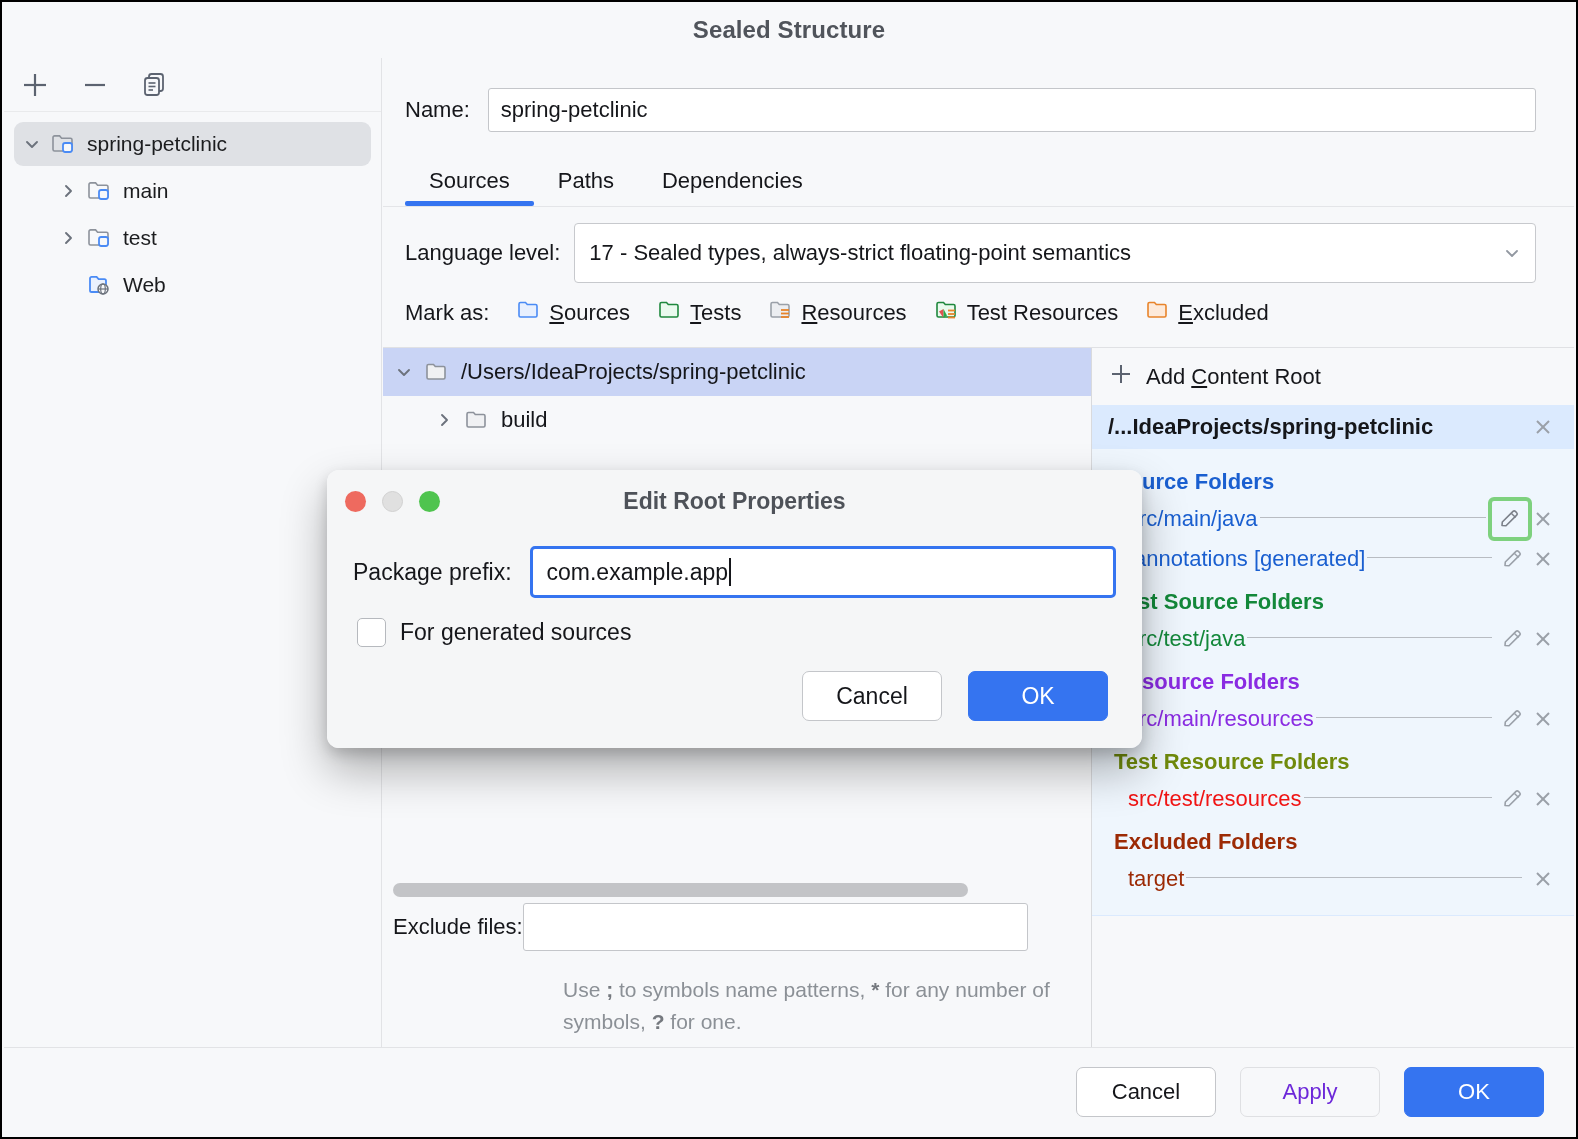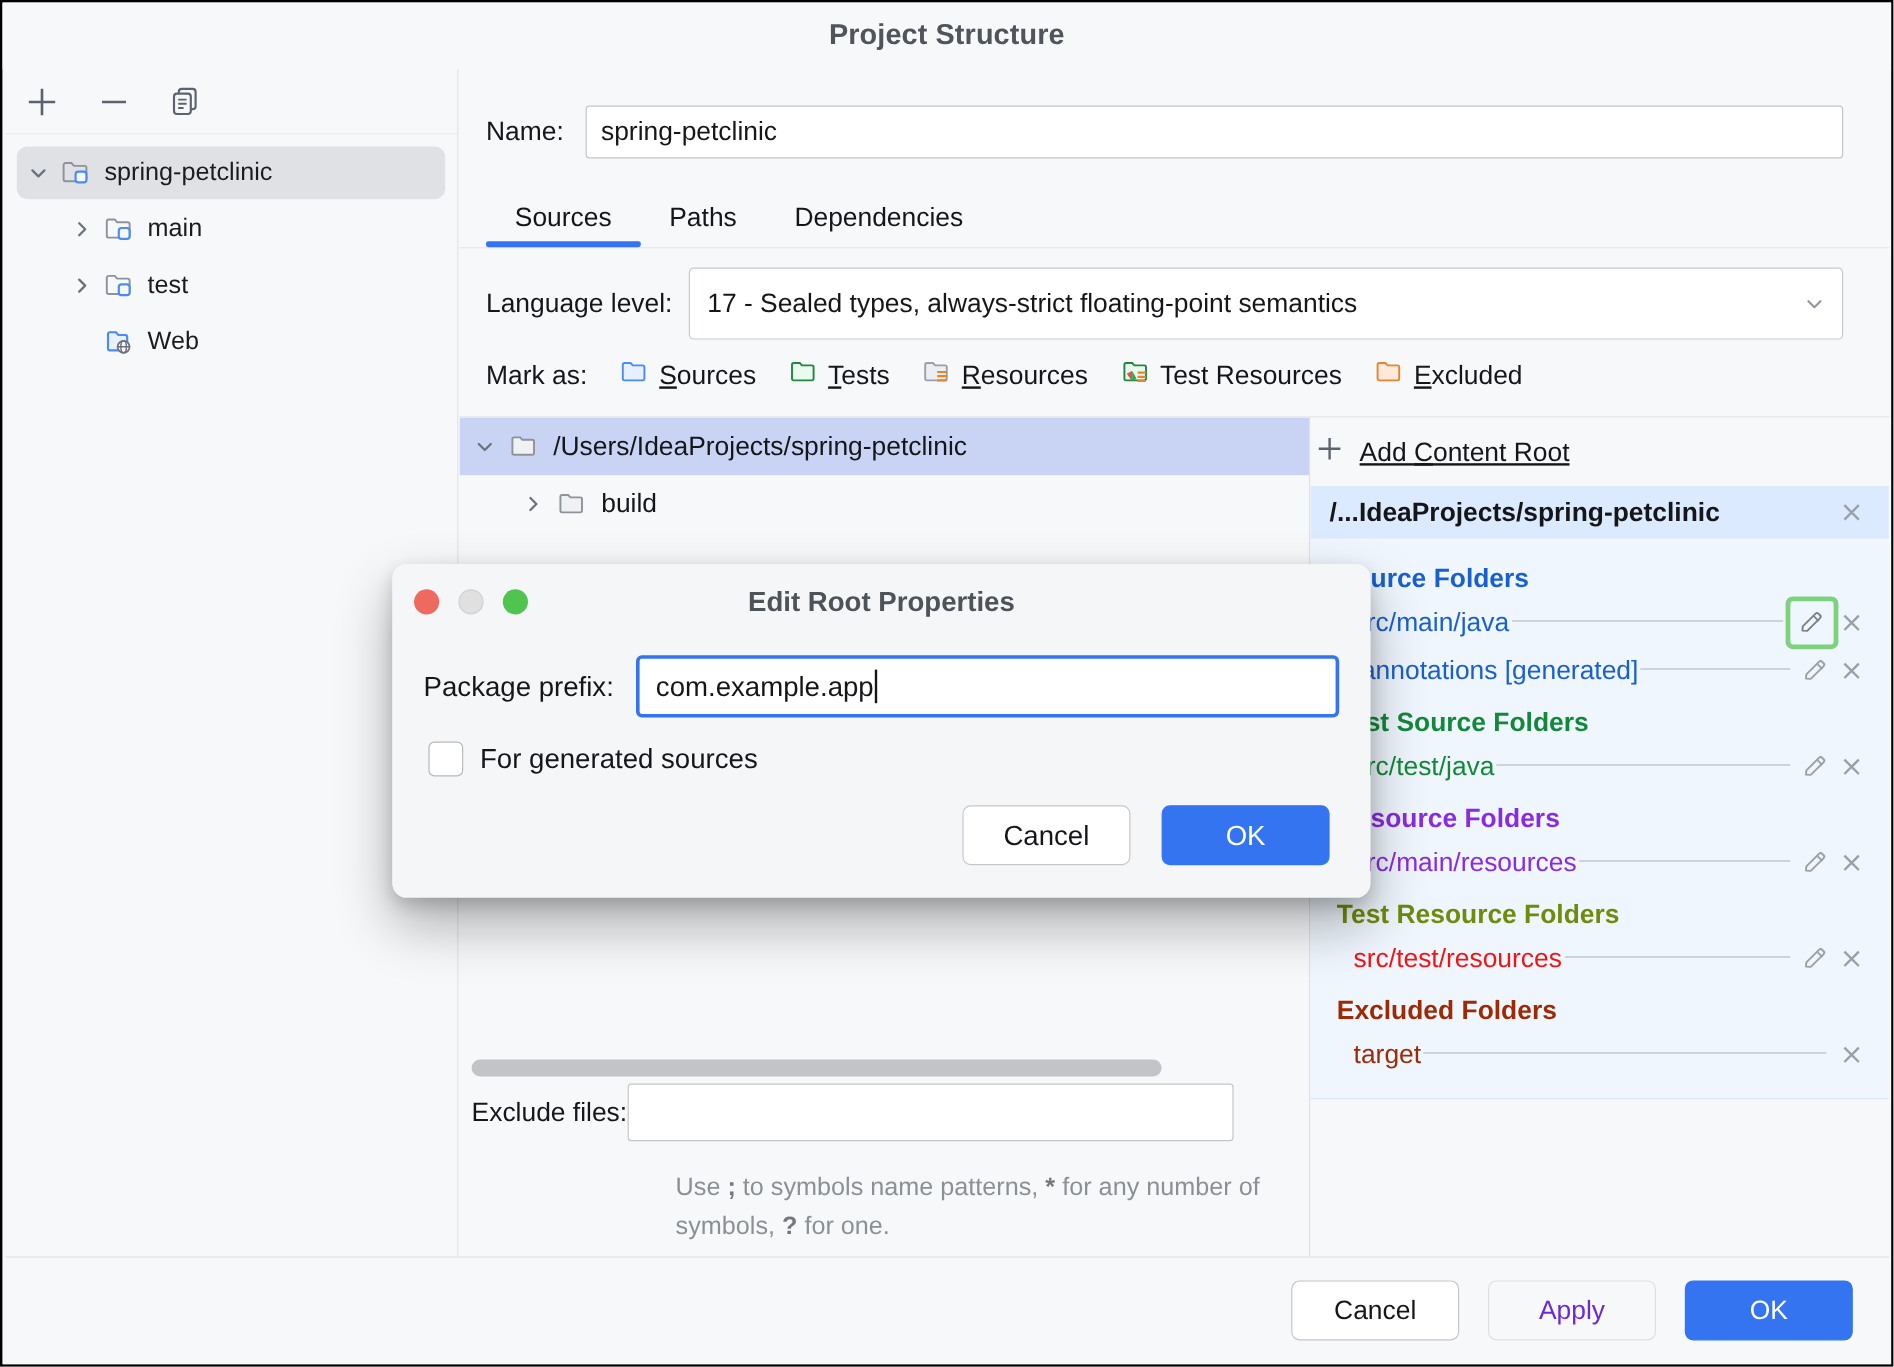--- a/index.html
+++ b/index.html
@@ -236,24 +236,23 @@
   .right-pane {
     flex: 1;
     background: #f7f8fa;
     position: relative;
     overflow: hidden;
   }
   .add-root {
     display: flex; align-items: center;
     gap: 12px;
     height: 57px;
-    padding-left: 3px;
-    font-size: 22px;
-    color: #15161a;
-    text-decoration: underline;
+    padding-left: 16px;
+    font-size: 22px;
+    color: #15161a;
   }
   .add-root .mnem { text-decoration: underline; }
   .croot-header {
     background: #dbeafe;
     height: 44px;
     display: flex; align-items: center; justify-content: space-between;
     padding: 0 16px 0 16px;
     font-size: 22px;
     font-weight: bold;
     color: #15161a;
@@ -404,21 +403,21 @@
   }
   .mbtn.secondary { background: #ffffff; border: 1px solid #c4c6ca; color: #15161a; }
   .mbtn.primary { background: #3574f0; border: 1px solid #3574f0; color: #ffffff; }
 </style>
 </head>
 <body>
 
 <div id="root">
 
   <div class="title-bar">
-    <div class="title">Project Structure</div>
+    <div class="title">Sealed Structure</div>
   </div>
 
   <div class="sidebar">
     <div class="sb-toolbar">
       <div class="tb-btn">
         <svg width="30" height="30" viewBox="0 0 30 30">
             <line x1="15" y1="4" x2="15" y2="26" stroke="#5c6370" stroke-width="2.2"></line>
             <line x1="4" y1="15" x2="26" y2="15" stroke="#5c6370" stroke-width="2.2"></line>
           </svg>
       </div>

